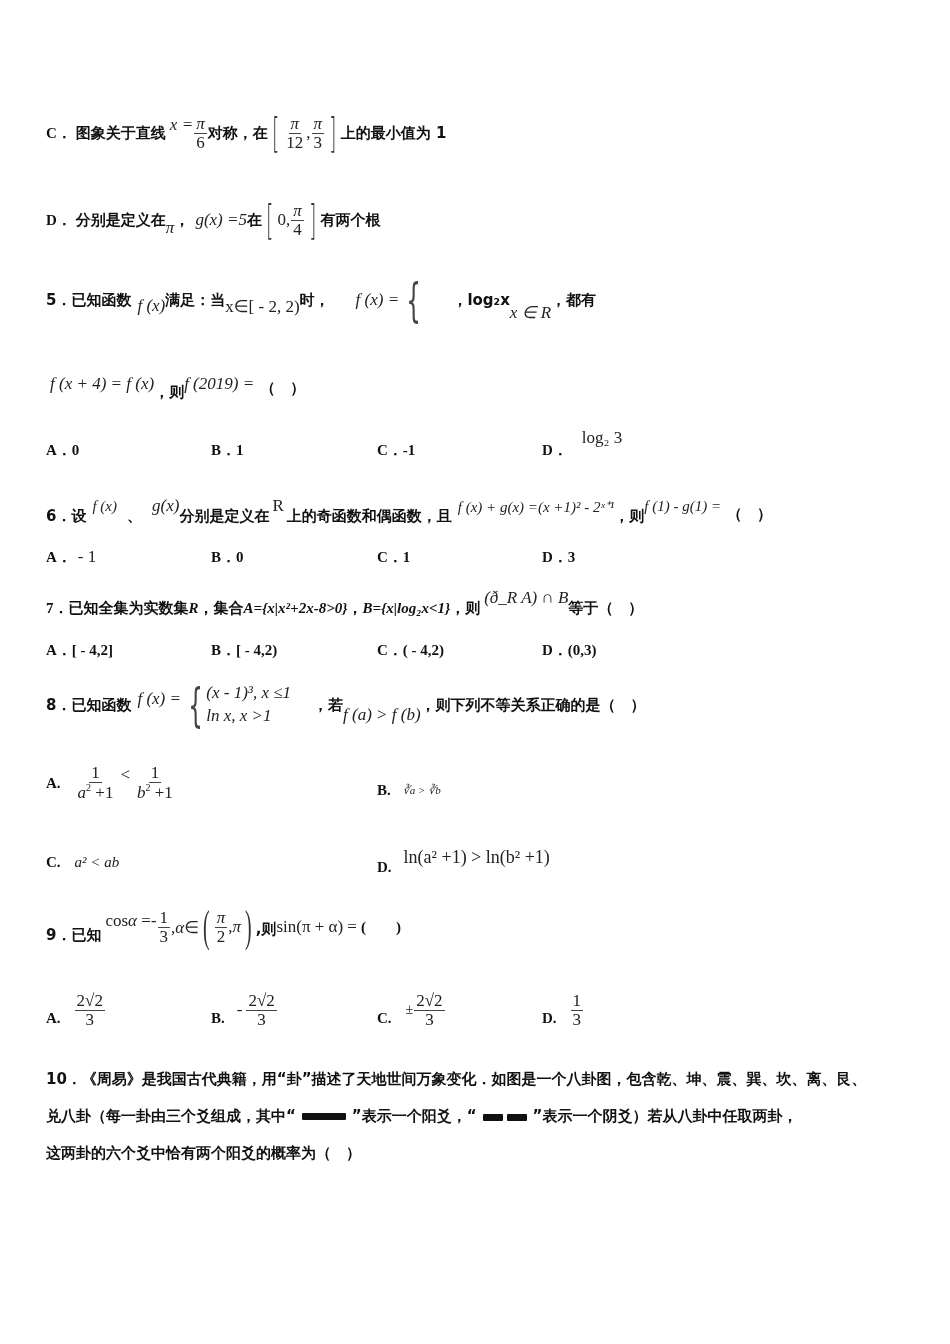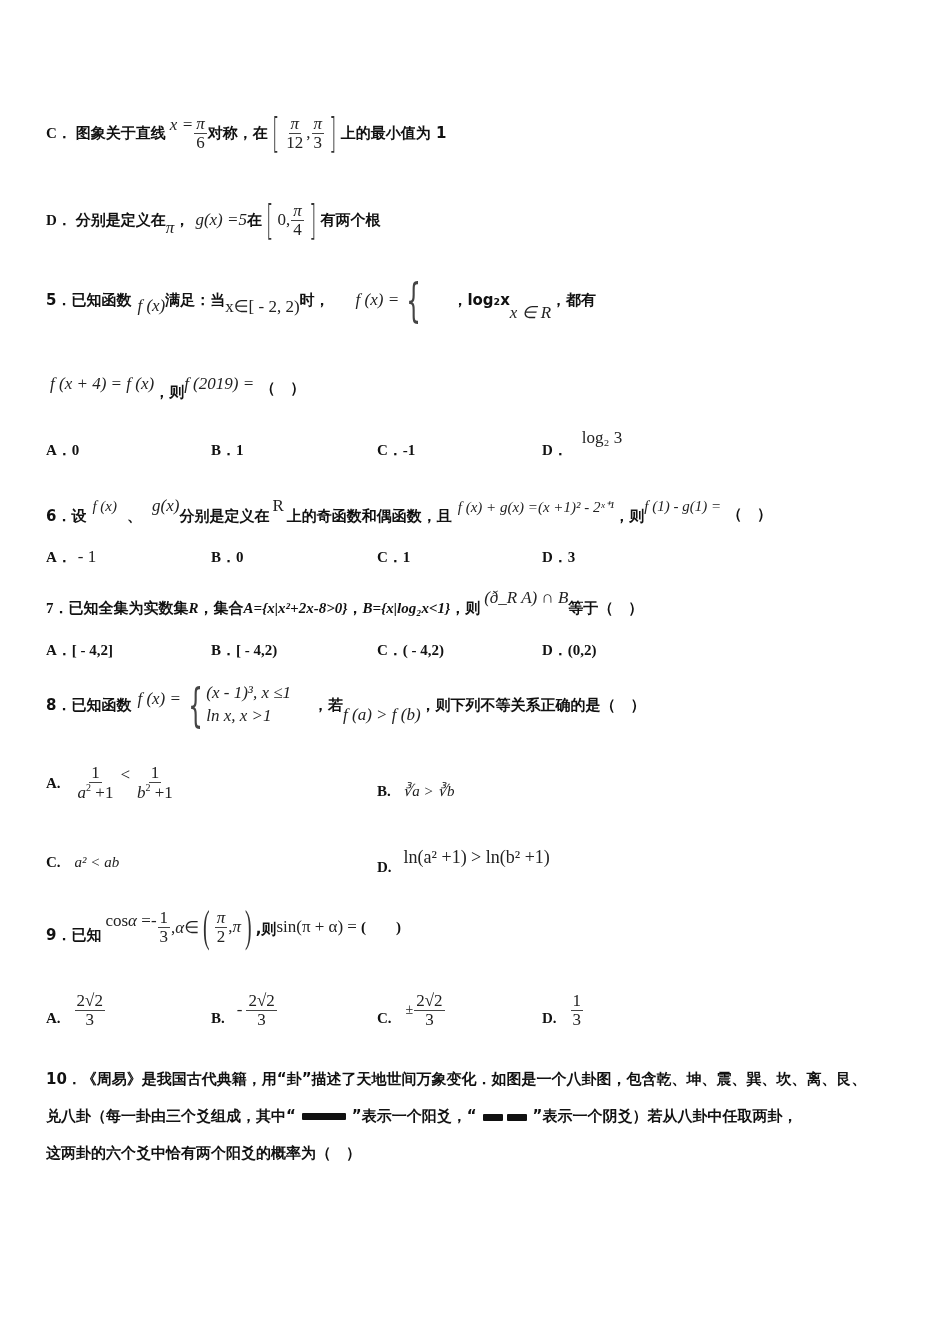--- a/index.html
+++ b/index.html
@@ -124,21 +124,21 @@
   <span class="cn" style="position:relative; top:10px">，</span>
   <span class="lab mi" style="position:relative; top:10px">B={x|log₂x&lt;1}</span>
   <span class="cn" style="position:relative; top:10px">，则</span>
   <span class="m mi" style="margin-left:4px">(ð_R A) ∩ B</span>
   <span class="cn" style="position:relative; top:10px">等于（　）</span>
 </div>
 <div class="abs" style="left:46px; top:640px; width:700px; height:22px;">
   <span class="abs" style="left:0"><span class="lab">A．</span><span class="lab">[ - 4,2]</span></span>
   <span class="abs" style="left:165px"><span class="lab">B．</span><span class="lab">[ - 4,2)</span></span>
   <span class="abs" style="left:331px"><span class="lab">C．</span><span class="lab">( - 4,2)</span></span>
-  <span class="abs" style="left:496px"><span class="lab">D．</span><span class="lab">(0,2)</span></span>
+  <span class="abs" style="left:496px"><span class="lab">D．</span><span class="lab">(0,3)</span></span>
 </div>
 
 <div class="abs" style="left:46px; top:675px; height:60px; display:flex; align-items:center;">
   <span class="cn">8．</span>
   <span class="cn">已知函数</span>
   <span class="m mi" style="margin-left:6px; position:relative; top:-6px">f (x) =</span>
   <span class="brace">{</span>
   <span class="m cases mi">
     <span>(x - 1)³, x ≤1</span>
     <span>ln x, x &gt;1</span>
@@ -157,21 +157,21 @@
     <span style="margin:0 4px; position:relative; top:-8px">&lt;</span>
     <span class="frac">
         <span class="num">1</span>
         <span class="den"><i>b</i><sup>2</sup> +1</span>
       </span>
   </span>
 
 </div>
 <div class="abs" style="left:377px; top:782px; display:flex; align-items:center;">
   <span class="lab">B.</span>
-  <span class="m mi" style="margin-left:12px; font-size:15px">∛a &gt; ∛b</span>
+  <span class="m mi" style="margin-left:12px; font-size:11px">∛a &gt; ∛b</span>
 </div>
 <div class="abs" style="left:46px; top:854px; display:flex; align-items:center;">
   <span class="lab">C.</span>
   <span class="m mi" style="margin-left:14px; font-size:15px">a² &lt; ab</span>
 </div>
 <div class="abs" style="left:377px; top:842px; height:30px; display:flex; align-items:center;">
   <span class="lab" style="position:relative; top:10px">D.</span>
   <span class="m" style="margin-left:12px; font-size:18px">ln(a² +1) &gt; ln(b² +1)</span>
 </div>
 

